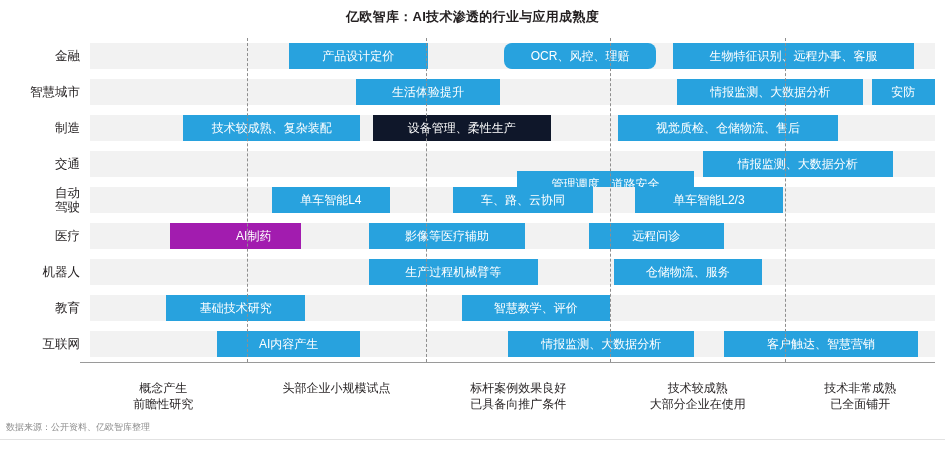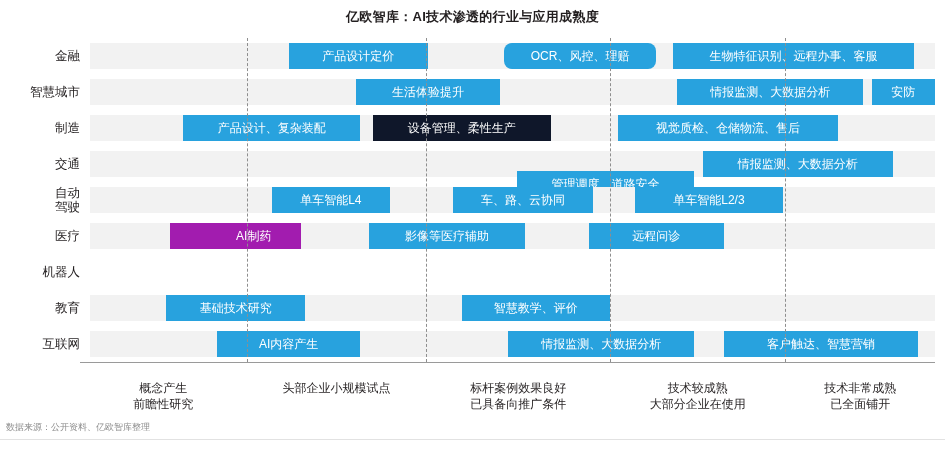--- a/index.html
+++ b/index.html
@@ -148,21 +148,21 @@
           <div class="bar" style="left: 31.5%; width: 17%; background: rgb(40, 162, 222);">生活体验提升</div>
           <div class="bar" style="left: 69.5%; width: 22%; background: rgb(40, 162, 222);">情报监测、大数据分析</div>
           <div class="bar" style="left: 92.5%; width: 7.5%; background: rgb(40, 162, 222);">安防</div>
         </div>
       </div>
       <div class="row">
         <div class="row-label">
           <div>制造</div>
         </div>
         <div class="row-track">
-          <div class="bar" style="left: 11%; width: 21%; background: rgb(40, 162, 222);">产品设计、复杂装配</div>
+          <div class="bar" style="left: 11%; width: 21%; background: rgb(40, 162, 222);">技术较成熟、复杂装配</div>
           <div class="bar" style="left: 33.5%; width: 21%; background: #0f172a;">设备管理、柔性生产</div>
           <div class="bar" style="left: 62.5%; width: 26%; background: rgb(40, 162, 222);">视觉质检、仓储物流、售后</div>
         </div>
       </div>
       <div class="row">
         <div class="row-label">
           <div>交通</div>
         </div>
         <div class="row-track">
           <div class="bar" style="left: 50.5%; width: 21%; background: rgb(40, 162, 222); margin-top: 20px;">管理调度、道路安全</div>
@@ -186,20 +186,24 @@
         </div>
         <div class="row-track">
           <div class="bar" style="left: 9.5%; width: 15.5%; background: #a21caf; padding-left: 42px;">AI制药</div>
           <div class="bar" style="left: 33%; width: 18.5%; background: rgb(40, 162, 222);">影像等医疗辅助</div>
           <div class="bar" style="left: 59%; width: 16%; background: rgb(40, 162, 222);">远程问诊</div>
         </div>
       </div>
       <div class="row">
         <div class="row-label">
           <div>机器人</div>
+        </div>
+        <div class="row-track">
+          <div class="bar" style="left: 33%; width: 20%; background: rgb(40, 162, 222);">生产过程机械臂等</div>
+          <div class="bar" style="left: 62%; width: 17.5%; background: rgb(40, 162, 222);">仓储物流、服务</div>
         </div>
       </div>
       <div class="row">
         <div class="row-label">
           <div>教育</div>
         </div>
         <div class="row-track">
           <div class="bar" style="left: 9%; width: 16.5%; background: rgb(40, 162, 222);">基础技术研究</div>
           <div class="bar" style="left: 44%; width: 17.5%; background: rgb(40, 162, 222);">智慧教学、评价</div>
         </div>

